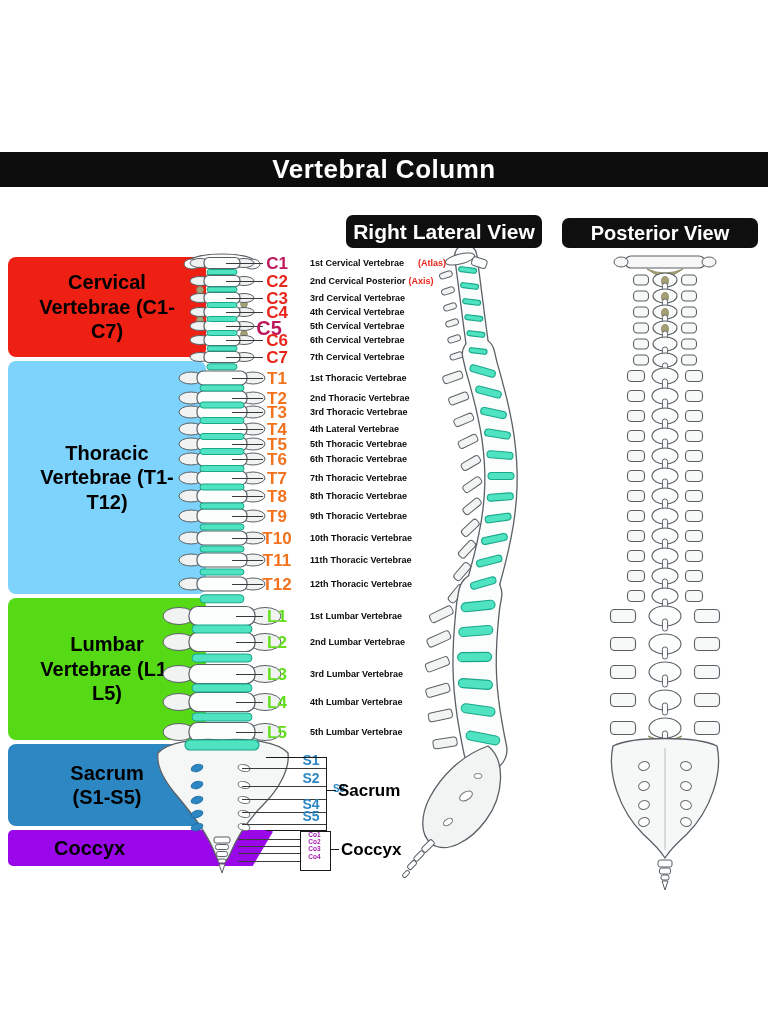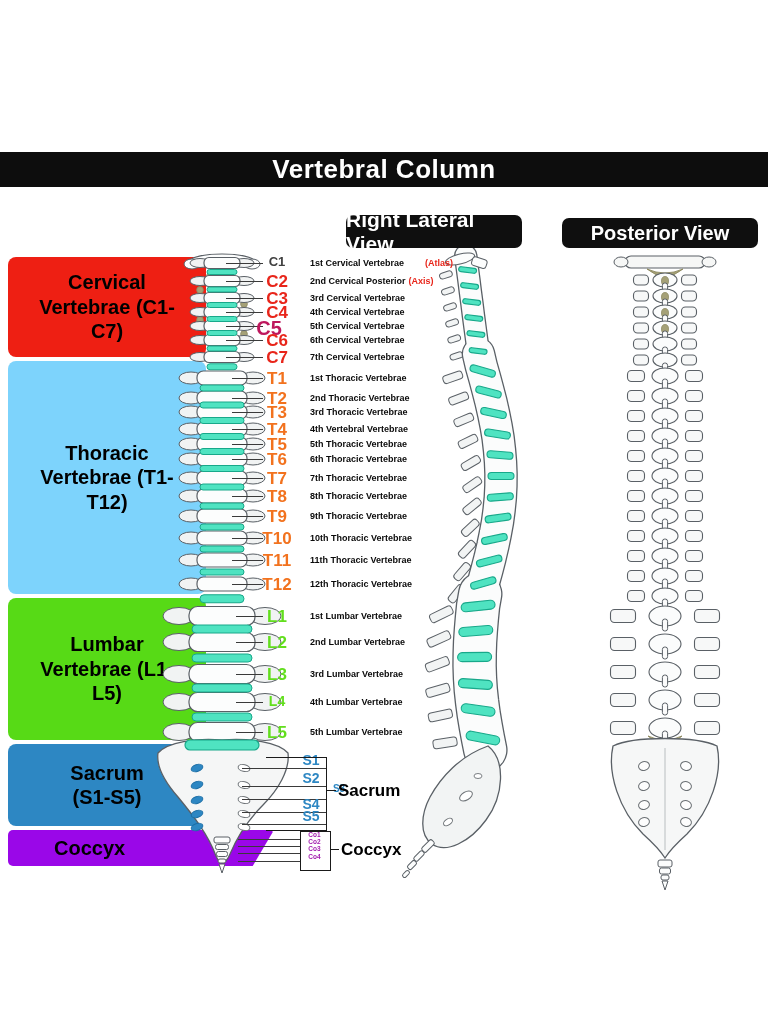--- a/index.html
+++ b/index.html
@@ -4,21 +4,21 @@
 <style>
   html,body{margin:0;padding:0;background:#fff;}
   .canvas{position:relative;width:768px;height:1024px;background:#ffffff;overflow:hidden;
           font-family:"Liberation Sans",sans-serif;}
   .title-bar{position:absolute;left:0;top:152px;width:768px;height:35px;background:#0d0d0d;
              display:flex;align-items:center;justify-content:center;}
   .title-bar span{color:#fff;font-weight:bold;font-size:26px;letter-spacing:.5px;}
   .view-header{position:absolute;background:#0f0f0f;border-radius:7px;display:flex;align-items:center;
                justify-content:center;color:#fff;font-weight:bold;font-size:20px;}
   #vh-0{left:125px;top:218px;width:200px;height:30px;}
-  #vh-1{left:346px;top:215px;width:176px;height:33px;font-size:21px;}
+  #vh-1{left:346px;top:215px;width:196px;height:33px;font-size:21px;}
   #vh-2{left:562px;top:218px;width:196px;height:30px;}
   .band{position:absolute;left:8px;border-radius:8px;display:flex;align-items:center;justify-content:center;
         text-align:center;font-weight:bold;font-size:20px;color:#000;line-height:1.22;}
   #band-0{top:257px;width:198px;height:100px;}
   #band-1{top:361px;width:198px;height:233px;}
   #band-2{top:598px;width:198px;height:142px;}
   #band-3{top:744px;width:198px;height:82px;}
   #band-4{top:830px;width:220px;height:36px;border-radius:5px;
           clip-path:polygon(0 0,100% 0,92% 100%,0 100%);justify-content:flex-start;padding-left:46px;}
   #band-0 span,#band-1 span,#band-2 span{display:block;width:160px;margin:1px auto;}
@@ -373,22 +373,22 @@
       <ellipse cx="69" cy="574" rx="5.5" ry="4.3" transform="rotate(-15 69 574)" fill="#fdfdfd" stroke="#6a6f73" stroke-width="1"></ellipse>
       <ellipse cx="111" cy="574" rx="5.5" ry="4.3" transform="rotate(15 111 574)" fill="#fdfdfd" stroke="#6a6f73" stroke-width="1"></ellipse>
       <rect x="83" y="612" width="14" height="7" rx="2" fill="#fbfcfc" stroke="#5a6066" stroke-width="1"></rect>
       <rect x="84.5" y="620" width="11" height="6" rx="2" fill="#fbfcfc" stroke="#5a6066" stroke-width="1"></rect>
       <rect x="86" y="627" width="8" height="5" rx="2" fill="#fbfcfc" stroke="#5a6066" stroke-width="1"></rect>
       <path d="M 87,633 L 93,633 L 90,642 Z" fill="#fbfcfc" stroke="#5a6066" stroke-width="1"></path>
     </svg>
 
   <div id="labels-layer">
       <div class="lead" style="left: 226px; top: 263px; width: 37px;"></div>
-      <span class="vcode" style="left: 254px; width: 46px; top: 254.5px; font-size: 13px; color: #404040;">C1</span>
-      <div class="vdesc" style="top: 258.5px;"><span>1st Cervical Vertebrae</span><span style="color: rgb(232, 37, 26); margin-left: 21px;">(Atlas)</span></div>
+      <span class="vcode" style="left: 254px; width: 46px; top: 254.5px; font-size: 17px; color: #be185d;">C1</span>
+      <div class="vdesc" style="top: 258.5px;"><span>1st Cervical Vertebrae</span><span style="color: rgb(232, 37, 26); margin-left: 14px;">(Atlas)</span></div>
       <div class="lead" style="left: 226px; top: 281px; width: 37px;"></div>
       <span class="vcode" style="left: 254px; width: 46px; top: 272.5px; font-size: 17px; color: rgb(232, 37, 26);">C2</span>
       <div class="vdesc" style="top: 276.5px;"><span>2nd Cervical Posterior</span><span style="color: rgb(232, 37, 26); margin-left: 3px;">(Axis)</span></div>
       <div class="lead" style="left: 226px; top: 298px; width: 37px;"></div>
       <span class="vcode" style="left: 254px; width: 46px; top: 289.5px; font-size: 17px; color: rgb(232, 37, 26);">C3</span>
       <div class="vdesc" style="top: 293.5px;"><span>3rd Cervical Vertebrae</span></div>
       <div class="lead" style="left: 226px; top: 312px; width: 37px;"></div>
       <span class="vcode" style="left: 254px; width: 46px; top: 303.5px; font-size: 17px; color: rgb(232, 37, 26);">C4</span>
       <div class="vdesc" style="top: 307.5px;"><span>4th Cervical Vertebrae</span></div>
       <div class="lead" style="left: 226px; top: 326px; width: 37px;"></div>
@@ -404,21 +404,21 @@
       <span class="vcode" style="left: 252px; width: 50px; top: 369.5px; font-size: 17px; color: rgb(242, 114, 30);">T1</span>
       <div class="vdesc" style="top: 373.5px;"><span>1st Thoracic Vertebrae</span></div>
       <div class="lead" style="left: 232px; top: 398px; width: 31px;"></div>
       <span class="vcode" style="left: 252px; width: 50px; top: 389.5px; font-size: 17px; color: rgb(242, 114, 30); text-align: center;">T2</span>
       <div class="vdesc" style="top: 393.5px;"><span>2nd Thoracic Vertebrae</span></div>
       <div class="lead" style="left: 232px; top: 412px; width: 31px;"></div>
       <span class="vcode" style="left: 252px; width: 50px; top: 403.5px; font-size: 17px; color: rgb(242, 114, 30);">T3</span>
       <div class="vdesc" style="top: 407.5px;"><span>3rd Thoracic Vertebrae</span></div>
       <div class="lead" style="left: 232px; top: 429px; width: 31px;"></div>
       <span class="vcode" style="left: 252px; width: 50px; top: 420.5px; font-size: 17px; color: rgb(242, 114, 30);">T4</span>
-      <div class="vdesc" style="top: 424.5px;"><span>4th Vertebral Vertebrae</span></div>
+      <div class="vdesc" style="top: 424.5px;"><span>4th Lateral Vertebrae</span></div>
       <div class="lead" style="left: 232px; top: 444px; width: 31px;"></div>
       <span class="vcode" style="left: 252px; width: 50px; top: 435.5px; font-size: 17px; color: rgb(242, 114, 30);">T5</span>
       <div class="vdesc" style="top: 439.5px;"><span>5th Thoracic Vertebrae</span></div>
       <div class="lead" style="left: 232px; top: 459px; width: 31px;"></div>
       <span class="vcode" style="left: 252px; width: 50px; top: 450.5px; font-size: 17px; color: rgb(242, 114, 30);">T6</span>
       <div class="vdesc" style="top: 454.5px;"><span>6th Thoracic Vertebrae</span></div>
       <div class="lead" style="left: 232px; top: 478px; width: 31px;"></div>
       <span class="vcode" style="left: 252px; width: 50px; top: 469.5px; font-size: 17px; color: rgb(242, 114, 30);">T7</span>
       <div class="vdesc" style="top: 473.5px;"><span>7th Thoracic Vertebrae</span></div>
       <div class="lead" style="left: 232px; top: 496px; width: 31px;"></div>
@@ -439,21 +439,21 @@
       <div class="lead" style="left: 236px; top: 616px; width: 27px;"></div>
       <span class="vcode" style="left: 254px; width: 46px; top: 607.5px; font-size: 17px; color: rgb(98, 222, 29);">L1</span>
       <div class="vdesc" style="top: 611.5px;"><span>1st Lumbar Vertebrae</span></div>
       <div class="lead" style="left: 236px; top: 642px; width: 27px;"></div>
       <span class="vcode" style="left: 254px; width: 46px; top: 633.5px; font-size: 17px; color: rgb(98, 222, 29);">L2</span>
       <div class="vdesc" style="top: 637.5px;"><span>2nd Lumbar Vertebrae</span></div>
       <div class="lead" style="left: 236px; top: 674px; width: 27px;"></div>
       <span class="vcode" style="left: 254px; width: 46px; top: 665.5px; font-size: 17px; color: rgb(98, 222, 29);">L3</span>
       <div class="vdesc" style="top: 669.5px;"><span>3rd Lumbar Vertebrae</span></div>
       <div class="lead" style="left: 236px; top: 702px; width: 27px;"></div>
-      <span class="vcode" style="left: 254px; width: 46px; top: 693.5px; font-size: 14px; color: rgb(98, 222, 29);">L4</span>
+      <span class="vcode" style="left: 254px; width: 46px; top: 693.5px; font-size: 17px; color: rgb(98, 222, 29);">L4</span>
       <div class="vdesc" style="top: 697.5px; text-align: center;"><span>4th Lumbar Vertebrae</span></div>
       <div class="lead" style="left: 236px; top: 732px; width: 27px;"></div>
       <span class="vcode" style="left: 254px; width: 46px; top: 723.5px; font-size: 17px; color: rgb(98, 222, 29);">L5</span>
       <div class="vdesc" style="top: 727.5px;"><span>5th Lumbar Vertebrae</span></div>
       <div class="lead" style="left: 242px; top: 768px; width: 84px;"></div>
       <span class="vcode" style="left: 296px; width: 30px; top: 753px; font-size: 14px; color: rgb(45, 135, 195);">S1</span>
       <div class="lead" style="left: 242px; top: 786px; width: 84px;"></div>
       <span class="vcode" style="left: 296px; width: 30px; top: 771px; font-size: 14px; color: rgb(45, 135, 195);">S2</span>
       <div class="lead" style="left: 242px; top: 799px; width: 84px;"></div>
       <span class="vcode" style="left: 296px; width: 30px; top: 784px; font-size: 10px; color: rgb(45, 135, 195); margin-left: 28px;">S3</span>

